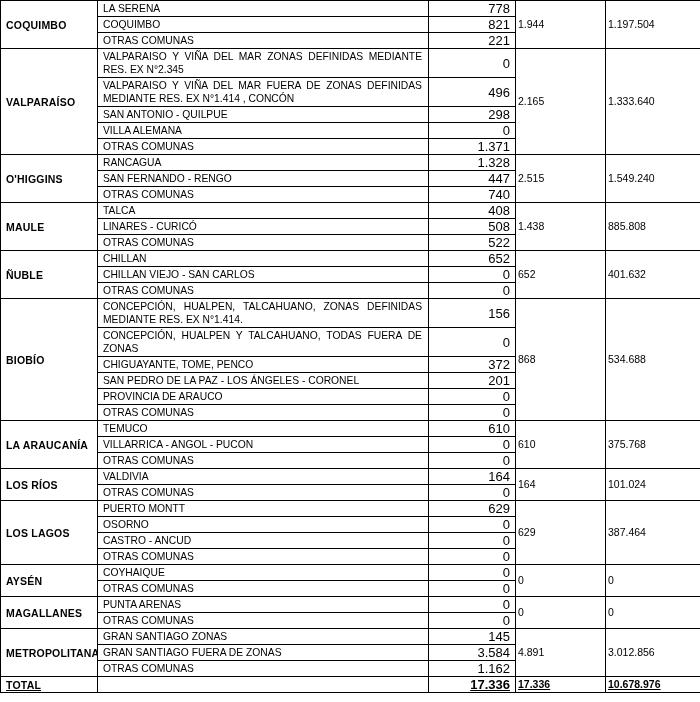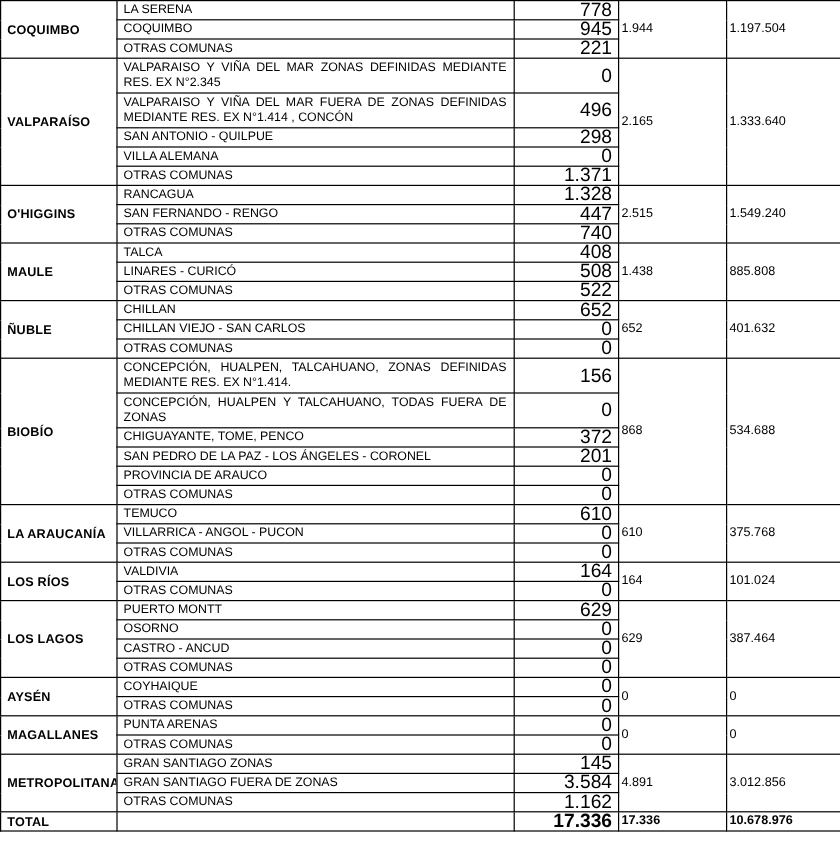--- a/index.html
+++ b/index.html
@@ -38,34 +38,35 @@
     letter-spacing: 0.2px;
   }
   .commune-cell {
     font-size: 10.3px;
     line-height: 13px;
     padding: 1px 6px 1px 5px;
     text-align: justify;
     height: 13px;
   }
   .value-cell {
-    font-size: 16px;
+    font-size: 13px;
     line-height: 13px;
     text-align: right;
     padding: 1px 5px 1px 14px;
   }
   .total-cell, .amount-cell {
     font-size: 10.5px;
     line-height: 13px;
     text-align: left;
     vertical-align: middle;
     padding: 1px 2px;
   }
   tr.total-row td {
     font-weight: bold;
+    text-decoration: underline;
   }
   tr.total-row .value-cell {
     text-align: right;
   }
 </style>
 </head>
 <body>
 
 <div class="page">
   <table class="regions-table">
@@ -79,21 +80,21 @@
     <tbody>
       <tr>
           <td class="region-cell" rowspan="3">COQUIMBO</td>
           <td class="commune-cell">LA SERENA</td>
           <td class="value-cell">778</td>
           <td class="total-cell" rowspan="3">1.944</td>
           <td class="amount-cell" rowspan="3">1.197.504</td>
         </tr>
         <tr>
           <td class="commune-cell">COQUIMBO</td>
-          <td class="value-cell">945</td>
+          <td class="value-cell">821</td>
         </tr>
         <tr>
           <td class="commune-cell">OTRAS COMUNAS</td>
           <td class="value-cell">221</td>
         </tr>
         <tr>
           <td class="region-cell" rowspan="5">VALPARAÍSO</td>
           <td class="commune-cell">VALPARAISO Y VIÑA DEL MAR ZONAS DEFINIDAS MEDIANTE RES. EX N°2.345</td>
           <td class="value-cell">0</td>
           <td class="total-cell" rowspan="5">2.165</td>

